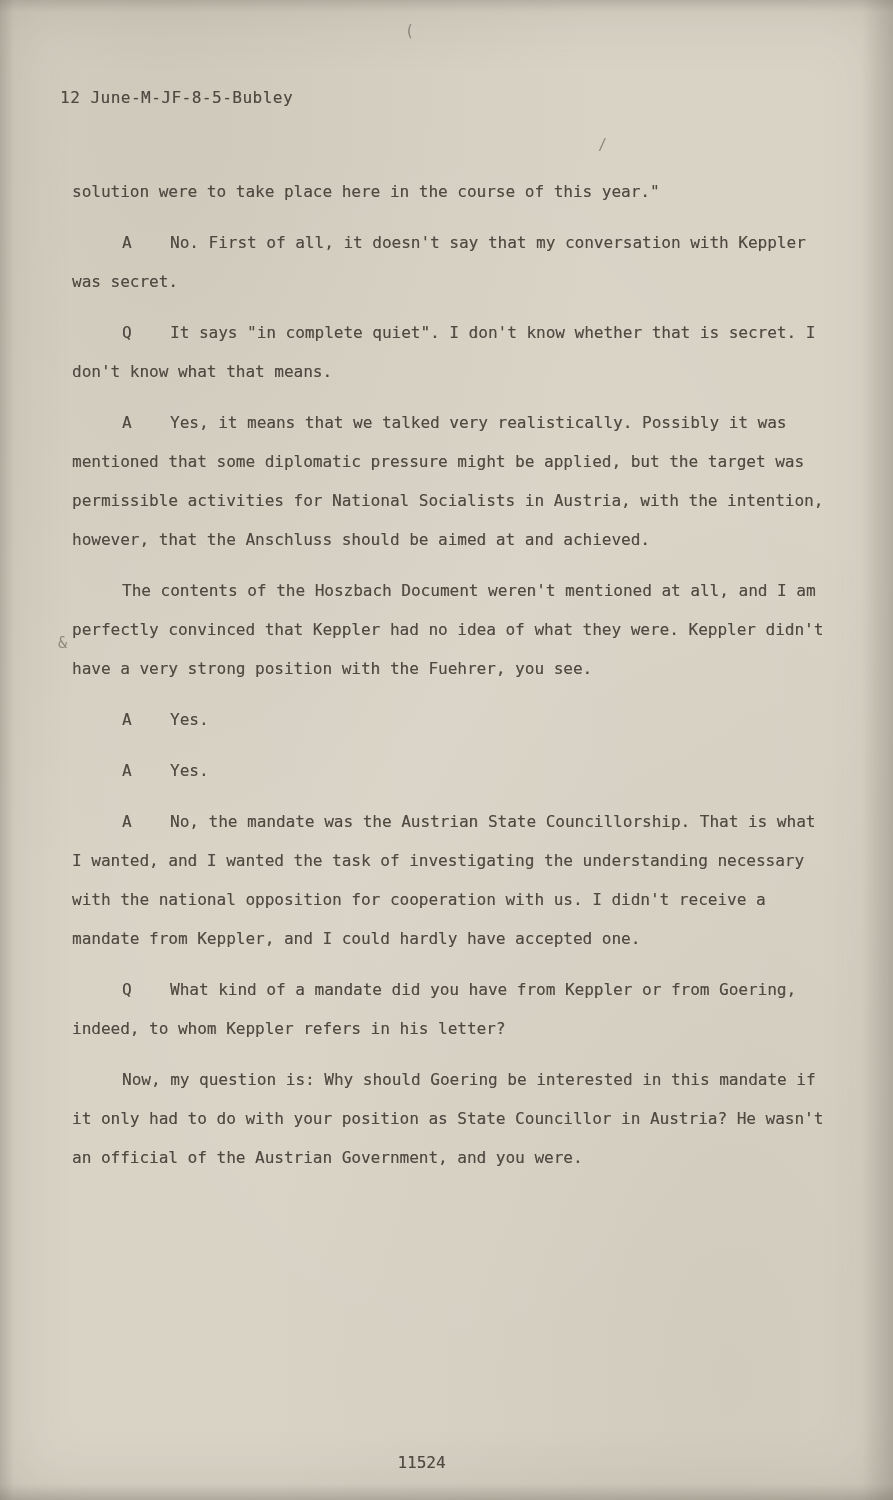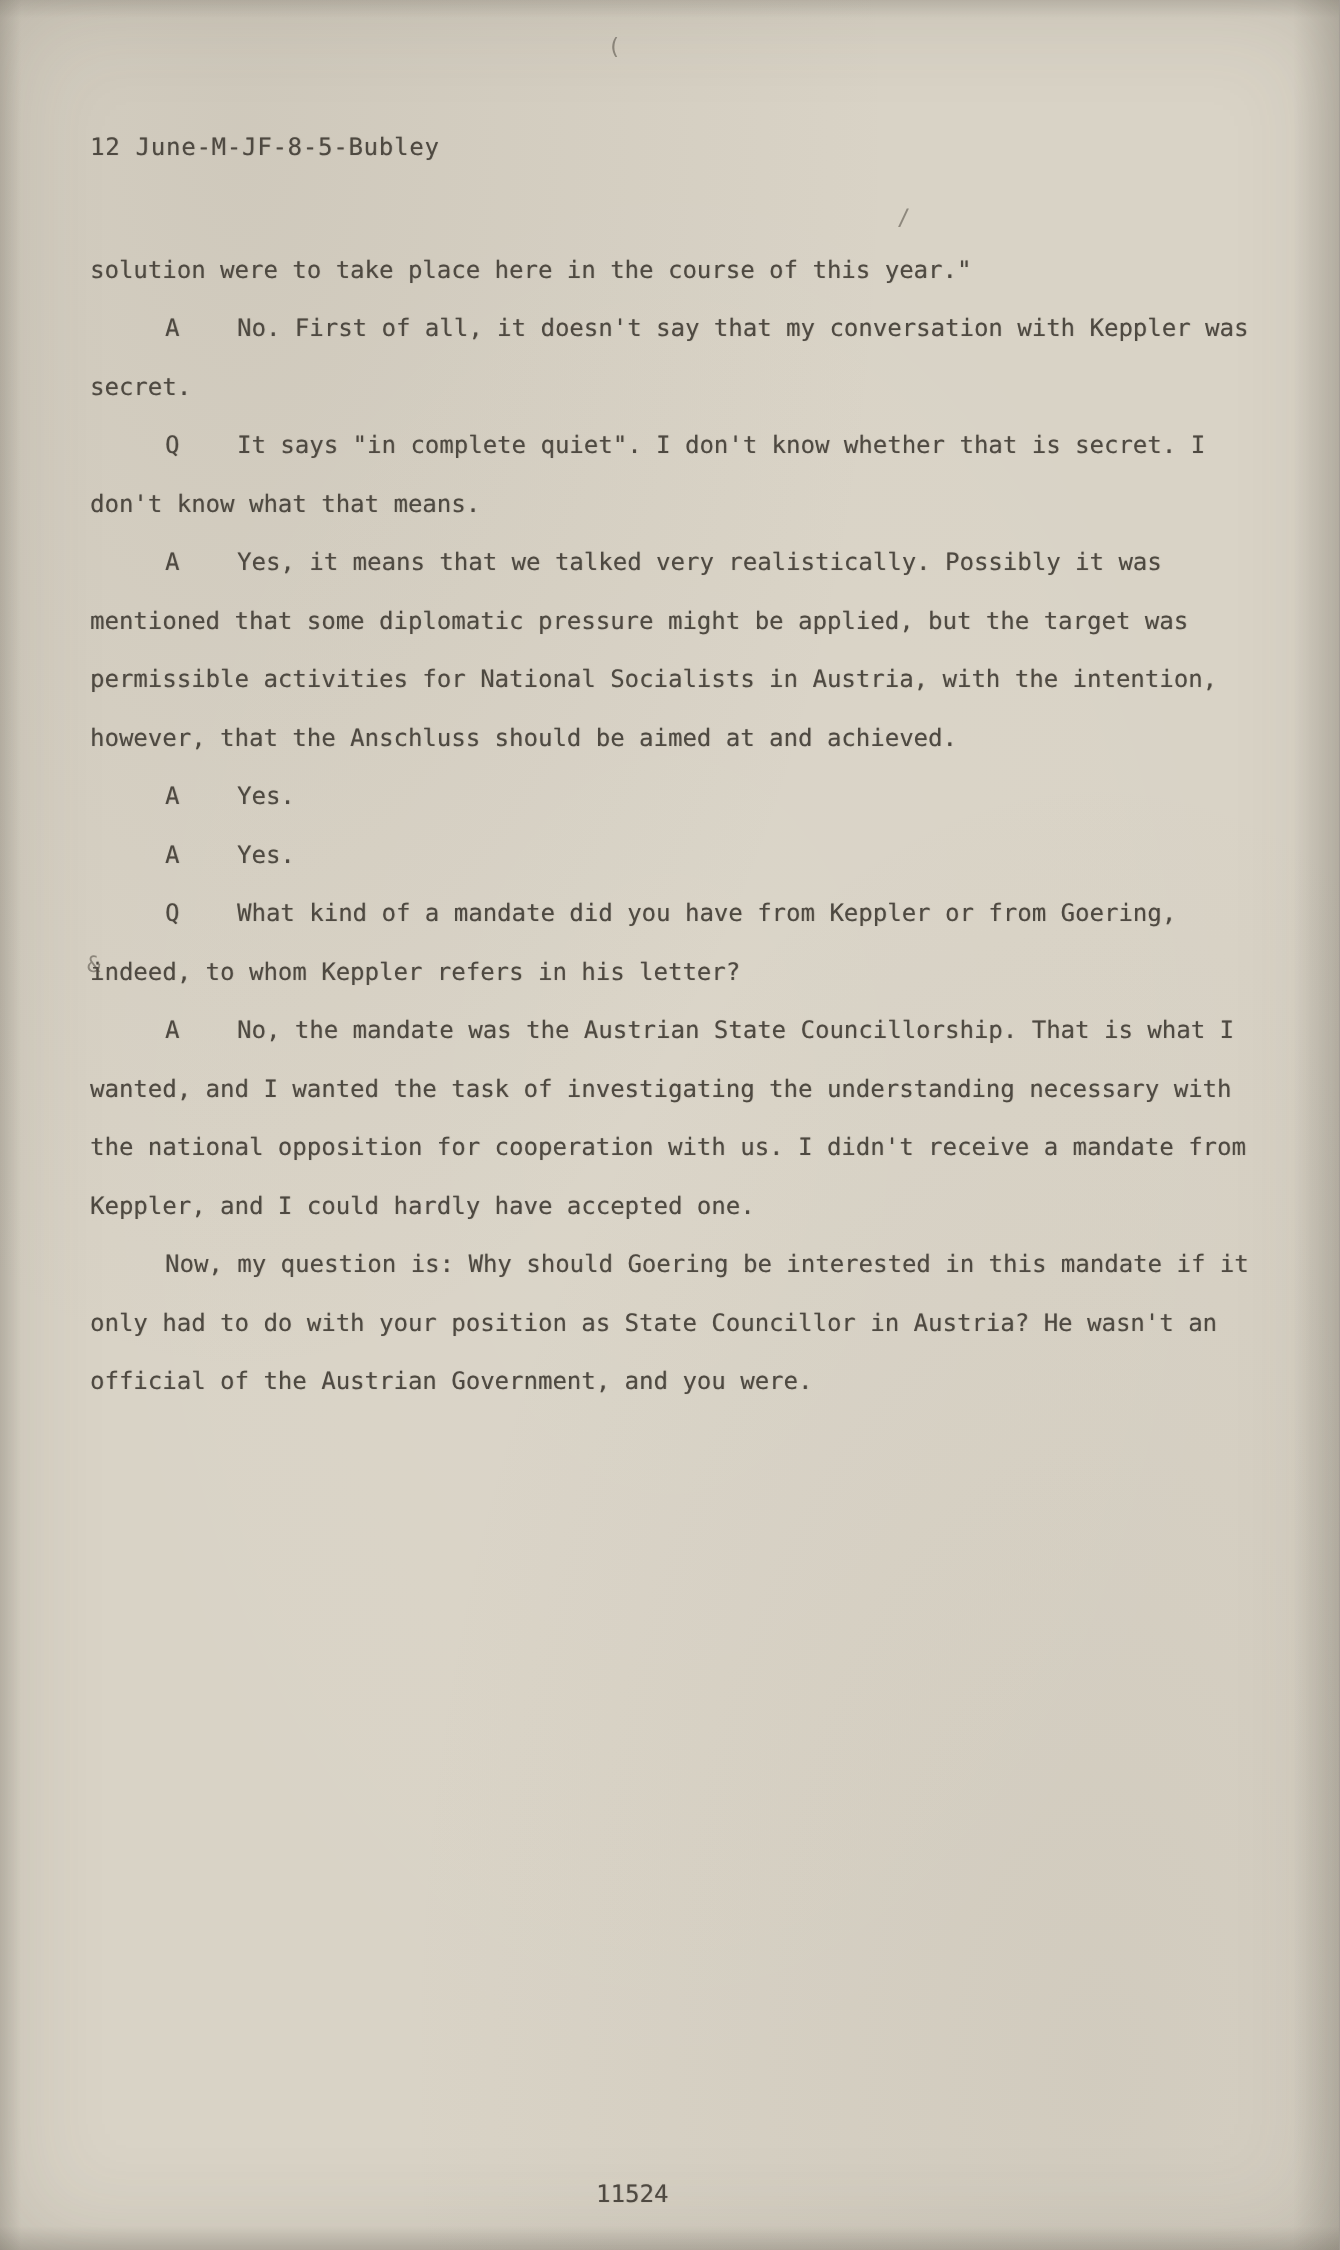--- a/index.html
+++ b/index.html
@@ -35,21 +35,21 @@
   .doc-body {
     position: absolute;
     top: 160px;
     left: 60px;
     right: 56px;
     font-size: 16px;
     line-height: 39px;
     text-shadow: 0.3px 0.3px 0.6px rgba(78,73,65,0.45);
   }
 
-  .doc-body p { margin: 0; }
+  .doc-body p { margin: 12px; }
   .doc-body p.indent { text-indent: 50px; }
 
   .marker {
     display: inline-block;
     width: 48px;
     text-indent: 0;
   }
 
   .doc-footer {
     position: absolute;
@@ -75,24 +75,25 @@
 
   <header class="doc-header">
     <span>12 June-M-JF-8-5-Bubley</span>
   </header>
 
   <main class="doc-body" id="paragraphs">
       <p class=""><span>solution were to take place here in the course of this year."</span></p>
       <p class="indent"><span class="marker">A</span><span>No.   First of all, it doesn't say that my conversation with Keppler was secret.</span></p>
       <p class="indent"><span class="marker">Q</span><span>It says "in complete quiet".   I don't know whether that is secret.  I don't know what that means.</span></p>
       <p class="indent"><span class="marker">A</span><span>Yes, it means that we talked very realistically.   Possibly it was mentioned that some diplomatic pressure might be applied, but the target was permissible activities for National Socialists in Austria, with the intention, however, that the Anschluss should be aimed at and achieved.</span></p>
+      <p class="indent"><span>The contents of the Hoszbach Document weren't mentioned at all, and I am perfectly convinced that Keppler had no idea of what they were.   Keppler didn't have a very strong position with the Fuehrer, you see.</span></p>
       <p class="indent"><span class="marker">A</span><span>Yes.</span></p>
       <p class="indent"><span class="marker">A</span><span>Yes.</span></p>
+      <p class="indent"><span class="marker">A</span><span>No, the mandate was the Austrian State Councillorship.   That is what I wanted, and I wanted the task of investigating the understanding necessary with the national opposition for cooperation with us.   I didn't receive a mandate from Keppler, and I could hardly have accepted one.</span></p>
       <p class="indent"><span class="marker">Q</span><span>What kind of a mandate did you have from Keppler or from Goering, indeed, to whom Keppler refers in his letter?</span></p>
-      <p class="indent"><span class="marker">A</span><span>No, the mandate was the Austrian State Councillorship.   That is what I wanted, and I wanted the task of investigating the understanding necessary with the national opposition for cooperation with us.   I didn't receive a mandate from Keppler, and I could hardly have accepted one.</span></p>
       <p class="indent"><span>Now, my question is:  Why should Goering be interested in this mandate if it only had to do with your position as State Councillor in Austria?   He wasn't an official of the Austrian Government, and you were.</span></p>
     </main>
 
   <footer class="doc-footer">
     <span>11524</span>
   </footer>
 
   <div id="artifacts">
       <span class="artifact" style="left: 405px; top: 22px;">(</span>
       <span class="artifact" style="left: 598px; top: 136px;">/</span>

